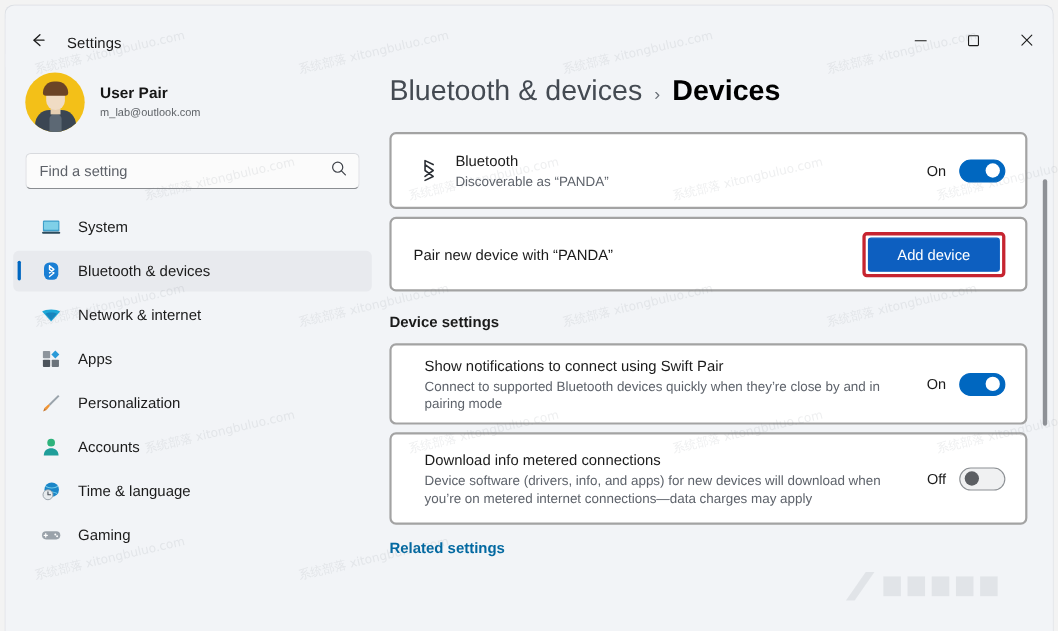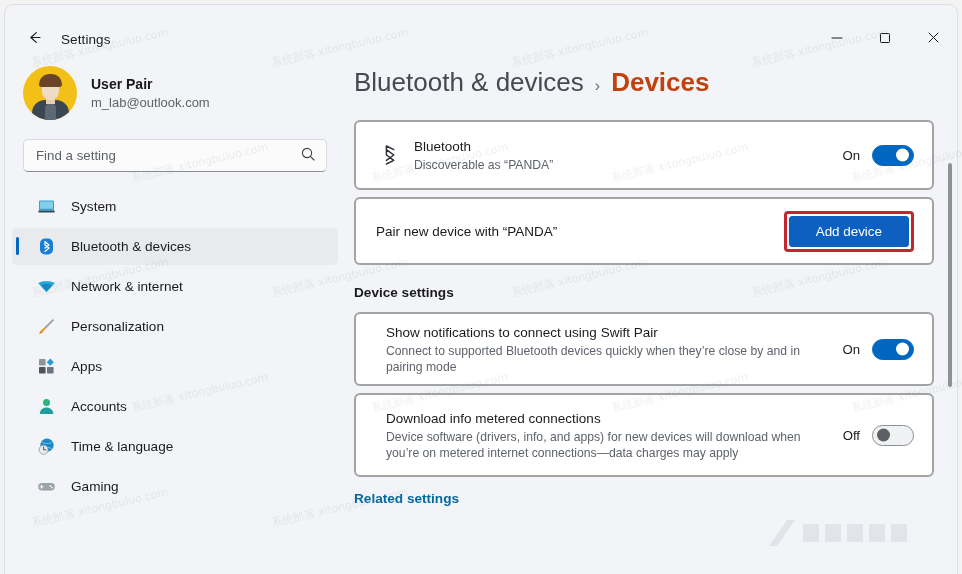--- a/index.html
+++ b/index.html
@@ -122,21 +122,21 @@
     border-radius: 4px 4px 0 0;
   }
   .profile-text { margin-left: 14px; overflow: hidden; }
   .profile-name {
     font-size: 14px;
     font-weight: bold;
     color: #161616;
     line-height: 19px;
   }
   .profile-mail {
-    font-size: 13px;
+    font-size: 10px;
     color: #5f6368;
     line-height: 17px;
   }
 
   .search-wrap {
     margin: 16px 18px 0 18px;
     height: 33px;
     background: #fbfbfb;
     border: 1px solid #d8dade;
     border-bottom: 1.5px solid #8a8d91;
@@ -202,21 +202,21 @@
     color: #1b1b1b;
     display: flex;
     align-items: baseline;
   }
   .crumb-parent { color: #444a52; font-weight: normal; }
   .crumb-sep {
     margin: 0 11px;
     font-size: 16px;
     color: #6a7078;
   }
-  .crumb-current { font-weight: bold; color: #c2410c; }
+  .crumb-current { font-weight: bold; color: #000000; }
 
   .card {
     margin: 0 25px 0 9px;
     background: #ffffff;
     border: 2px solid #a3a3a3;
     border-radius: 6px;
     display: flex;
     align-items: center;
     padding: 0 18px 0 20px;
   }
@@ -437,38 +437,38 @@
               <path d="M1.3 6.2 C4.0 3.6 15.0 3.6 17.7 6.2 L9.5 15.2 Z" fill="#1fa8d8"></path>
               <path d="M4.3 8.2 C6.2 6.6 12.8 6.6 14.7 8.2 L9.5 14.2 Z" fill="#1686c0"></path>
             </svg>
           </span>
           <span class="nav-label">Network &amp; internet</span>
         </div>
 
         <div class="nav-item">
           <span class="nav-icon">
             <svg width="19" height="19" viewBox="0 0 19 19">
-              <path d="M15.8 2.0 L17.1 3.3 L8.5 11.9 L7.2 10.6 Z" fill="#9aa3ab"></path>
-              <path d="M7.2 10.6 L8.5 11.9 L5.3 15.8 L3.4 13.9 Z" fill="#f09433"></path>
-              <path d="M3.4 13.9 L5.3 15.8 L2.2 17.0 Z" fill="#c9762a"></path>
-            </svg>
-          </span>
-          <span class="nav-label">Personalization</span>
-        </div>
-
-        <div class="nav-item">
-          <span class="nav-icon">
-            <svg width="19" height="19" viewBox="0 0 19 19">
               <rect x="2.0" y="2.0" width="6.6" height="6.6" rx="0.8" fill="#8d949c"></rect>
               <rect x="2.0" y="10.0" width="6.6" height="6.6" rx="0.8" fill="#4d545c"></rect>
               <rect x="10.0" y="10.0" width="6.6" height="6.6" rx="0.8" fill="#6b737b"></rect>
               <path d="M13.3 1.6 L16.9 5.2 L13.3 8.8 L9.7 5.2 Z" fill="#2a9ad8"></path>
             </svg>
           </span>
           <span class="nav-label">Apps</span>
+        </div>
+
+        <div class="nav-item">
+          <span class="nav-icon">
+            <svg width="19" height="19" viewBox="0 0 19 19">
+              <path d="M15.8 2.0 L17.1 3.3 L8.5 11.9 L7.2 10.6 Z" fill="#9aa3ab"></path>
+              <path d="M7.2 10.6 L8.5 11.9 L5.3 15.8 L3.4 13.9 Z" fill="#f09433"></path>
+              <path d="M3.4 13.9 L5.3 15.8 L2.2 17.0 Z" fill="#c9762a"></path>
+            </svg>
+          </span>
+          <span class="nav-label">Personalization</span>
         </div>
 
         <div class="nav-item">
           <span class="nav-icon">
             <svg width="19" height="19" viewBox="0 0 19 19">
               <circle cx="9.5" cy="5.4" r="3.5" fill="#2eb37c"></circle>
               <path d="M2.8 17.0 C2.8 12.8 6.0 10.5 9.5 10.5 C13.0 10.5 16.2 12.8 16.2 17.0 Z" fill="#1f9e9a"></path>
             </svg>
           </span>
           <span class="nav-label">Accounts</span>

